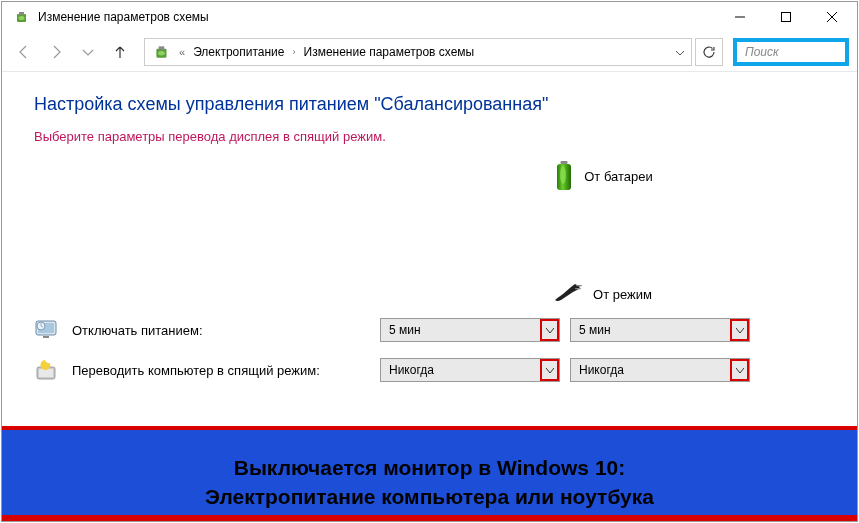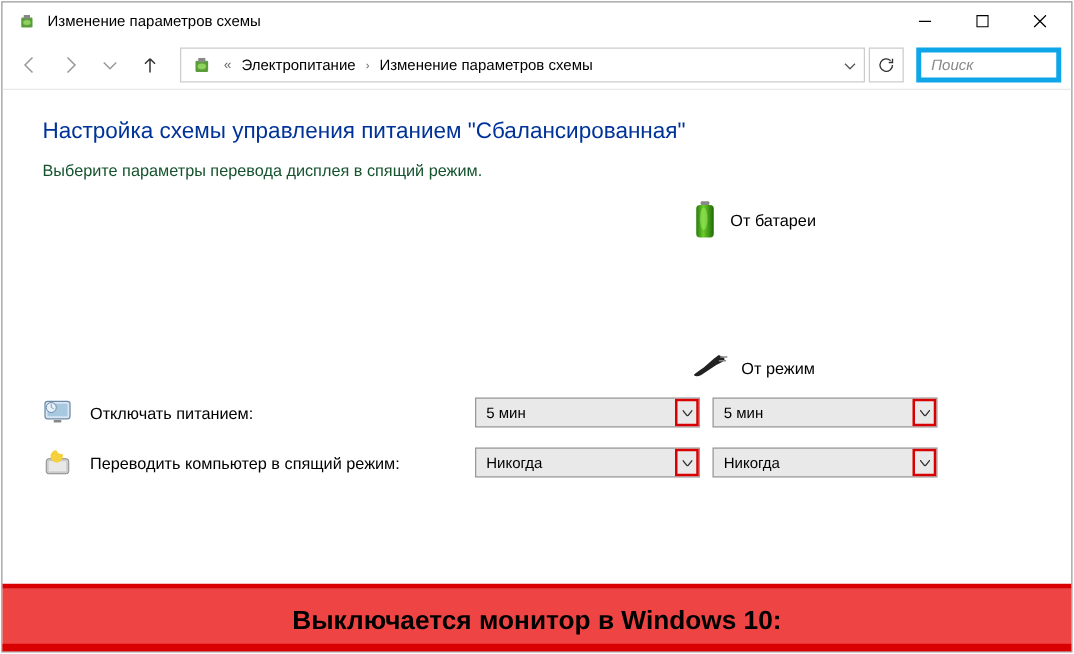--- a/index.html
+++ b/index.html
@@ -23,35 +23,35 @@
     .breadcrumb-icon { width: 18px; height: 18px; margin: 0 4px; }
     .breadcrumb-sep { color: #666; font-size: 11px; padding: 0 4px 0 0; user-select: none; }
     .breadcrumb-sep2 { color: #666; font-size: 9px; padding: 0 4px; }
     .breadcrumb-item { font-size: 12px; color: #000; cursor: pointer; }
     .breadcrumb-chevron { color: #666; padding: 0 2px; margin-left: auto; }
     .refresh-btn { width: 28px; height: 28px; border-left: 1px solid #ccc; display: flex; align-items: center; justify-content: center; margin-left: -1px; border-top:1px solid #ccc; border-bottom:1px solid #ccc; border-right:1px solid #ccc; cursor: pointer; }
     .search-box { width: 116px; height: 28px; border: 4px solid #0ea5e9; padding: 0 8px; font-size: 12px; color: #888; display: flex; align-items: center; margin-left: 6px; }
     
     .content { padding: 22px 32px 10px 32px; }
     .heading { color: #003399; font-size: 18px; font-weight: 400; margin-bottom: 14px; }
-    .subtext { font-size: 13px; color: #14532d; margin-bottom: 16px; }
+    .subtext { font-size: 13px; color: #be185d; margin-bottom: 16px; }
     
     .columns-header { display: flex; margin-left: 346px; gap: 90px; margin-bottom: 12px; align-items:center;flex-direction:column; }
     .col-head { display: flex; align-items: center; gap: 8px; font-size: 13px; }
     .battery-icon { width: 24px; height: 32px; }
     .plug-icon { width: 32px; height: 24px; }
     
     .setting-row { display: flex; align-items: center; margin-bottom: 16px; }
     .setting-icon { width: 24px; height: 24px; margin-right: 14px; }
     .setting-label { font-size: 13px; width: 308px; }
     .dropdown { width: 180px; height: 24px; border: 1px solid #999; background: #e9e9e9; display: flex; align-items: center; padding: 0 0 0 8px; font-size: 12px; position: relative; margin-right: 10px; }
     .dropdown-btn { width: 19px; height: 22px; border: 2px solid #d80000; display: flex; align-items: center; justify-content: center; margin-left: auto; background: #e9e9e9; position:absolute; right:0; top:0; }
     .dropdown-btn svg { width: 8px; height: 5px; }
     
-    .banner { position: absolute; bottom: 0; left: 0; right: 0; background: #ef4444; padding: 12px 20px 10px; text-align: center; }
+    .banner { position: absolute; bottom: 0; left: 0; right: 0; background: #1d4ed8; padding: 24px 20px 10px; text-align: center; }
     .banner-line { font-size: 21px; font-weight: 700; color: #000; line-height: 1.35; }
     .banner-stripe { height: 6px; background: #d80000; position: absolute; left:0; right:0; bottom:0; }
     .banner-stripe-top { height: 4px; background: #d80000; position: absolute; left:0; right:0; top:-4px; }
   </style>
 </head>
 <body>
 
 <div class="window">
 
   <div class="titlebar">
@@ -220,16 +220,17 @@
             </svg>
           </span>
       </div>
     </div>
 
   </div>
 
   <div class="banner">
     <div class="banner-stripe-top"></div>
     <div class="banner-line">Выключается монитор в Windows 10:</div>
+    <div class="banner-line">Электропитание компьютера или ноутбука</div>
     <div class="banner-stripe"></div>
   </div>
 
 </div>
 
 </body></html>

